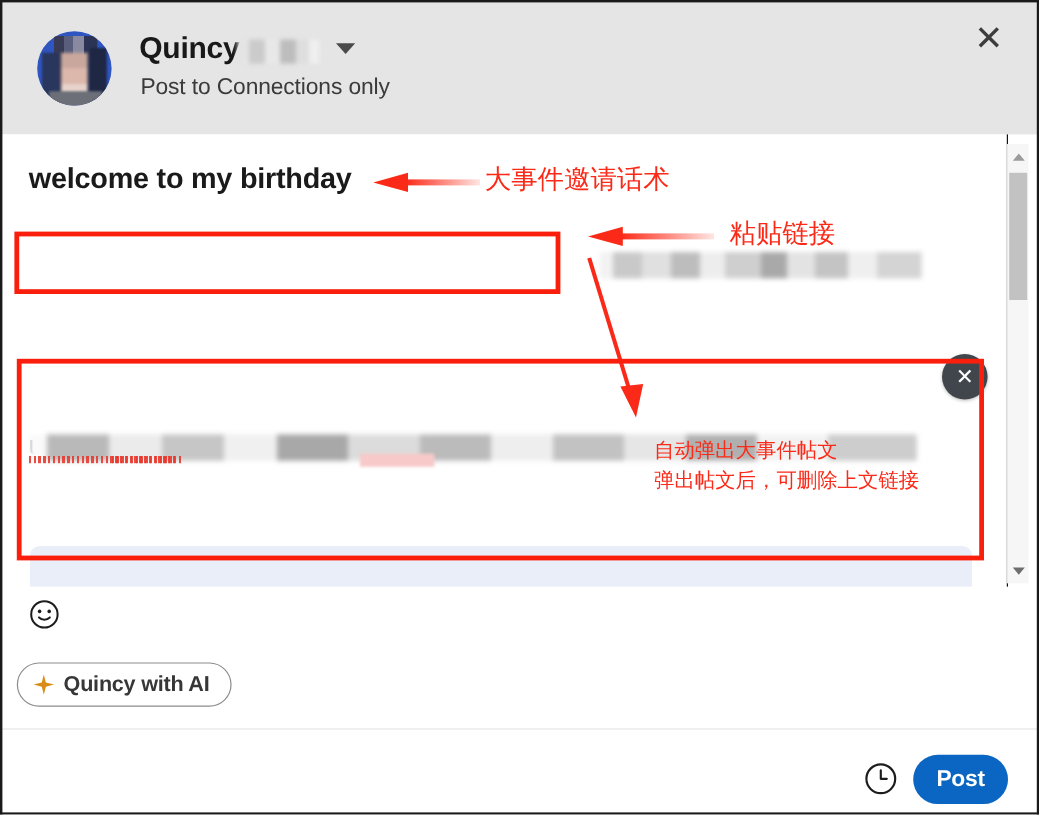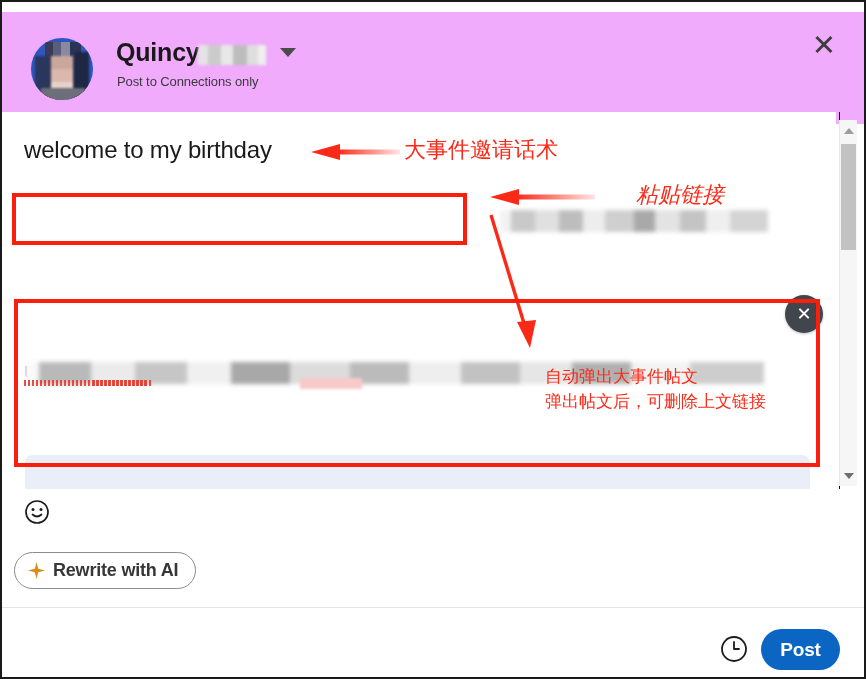--- a/index.html
+++ b/index.html
@@ -17,23 +17,23 @@
     position: absolute;
     left: 0; top: 0;
     width: 866px; height: 679px;
     background: #fff;
     overflow: hidden;
   }
 
   
   .header {
     position: absolute;
-    left: 0; top: 12px;
+    left: 0; top: 0;
     width: 866px; height: 112px;
-    background: #f0abfc;
+    background: #e5e5e5;
   }
   .avatar {
     position: absolute;
     left: 31px; top: 26px;
     width: 62px; height: 62px;
     border-radius: 50%;
     overflow: hidden;
     background: #2f55c0;
   }
   .avatar .face {
@@ -95,21 +95,21 @@
   .chevron-down {
     margin-left: 14px;
     width: 0; height: 0;
     border-left: 8px solid transparent;
     border-right: 8px solid transparent;
     border-top: 9px solid #4a4a4a;
   }
   .subtitle {
     position: absolute;
     left: 117px; top: 62px;
-    font-size: 13px;
+    font-size: 19px;
     color: #3b3b3b;
     letter-spacing: -0.1px;
   }
   .close-x {
     position: absolute;
     right: 22px; top: 13px;
     width: 40px; height: 40px;
     display: flex; align-items: center; justify-content: center;
     font-size: 29px;
     color: #3c3c3c;
@@ -125,20 +125,21 @@
     width: 836px; height: 377px;
     background: #fff;
     overflow: hidden;
   }
   .post-text {
     position: absolute;
     left: 24px; top: 24px;
     font-size: 24px;
     color: #1a1a1a;
     letter-spacing: -0.2px;
+    font-weight: bold;
   }
   .url-line1 {
     position: absolute;
     left: 24px; top: 93px;
     font-size: 22px;
     color: #1a1a1a;
     white-space: nowrap;
     letter-spacing: -0.3px;
   }
   .squiggle {
@@ -438,21 +439,21 @@
         <circle cx="9" cy="10.5" r="1.5" fill="#1d1d1d"></circle>
         <circle cx="17" cy="10.5" r="1.5" fill="#1d1d1d"></circle>
         <path d="M8.5 15.5 Q13 19.5 17.5 15.5" fill="none" stroke="#1d1d1d" stroke-width="1.7" stroke-linecap="round"></path>
       </svg>
     </div>
 
     <div class="rewrite-btn">
       <svg class="sparkle" viewBox="0 0 20 20">
         <path d="M10 0 L12 8 L20 10 L12 12 L10 20 L8 12 L0 10 L8 8 Z" fill="#d98c16"></path>
       </svg>
-      <span class="rewrite-label">Rewrite with AI</span>
+      <span class="rewrite-label">Quincy with AI</span>
     </div>
 
     <div class="toolbar-divider"></div>
   </div>
 
   <div class="footer">
     <div class="clock-btn">
       <svg width="30" height="30" viewBox="0 0 30 30">
         <circle cx="15" cy="15" r="12" fill="none" stroke="#1d1d1d" stroke-width="1.8"></circle>
         <path d="M15 8 V15 H20" fill="none" stroke="#1d1d1d" stroke-width="1.8" stroke-linecap="round" stroke-linejoin="round"></path>
@@ -495,20 +496,20 @@
         <path d="M530,348 L517,322 L536,320 Z" fill="#fb2a18"></path>
       </g>
     </svg>
 
     <div class="anno-box" style="left:12px; top:193px; width:455px; height:52px;"></div>
 
     <div class="anno-box" style="left:14px; top:299px; width:806px; height:168px;"></div>
 
     <div class="anno-text" style="left:404px; top:135px;">大事件邀请话术</div>
 
-    <div class="anno-text" style="left:636px; top:180px;font-style:italic;">粘贴链接</div>
+    <div class="anno-text" style="left:608px; top:180px;">粘贴链接</div>
 
     <div class="anno-text-sm" style="left:545px; top:364px;">自动弹出大事件帖文</div>
 
     <div class="anno-text-sm" style="left:545px; top:389px;">弹出帖文后，可删除上文链接</div>
   </div>
 
 </div>
 
 </body></html>

